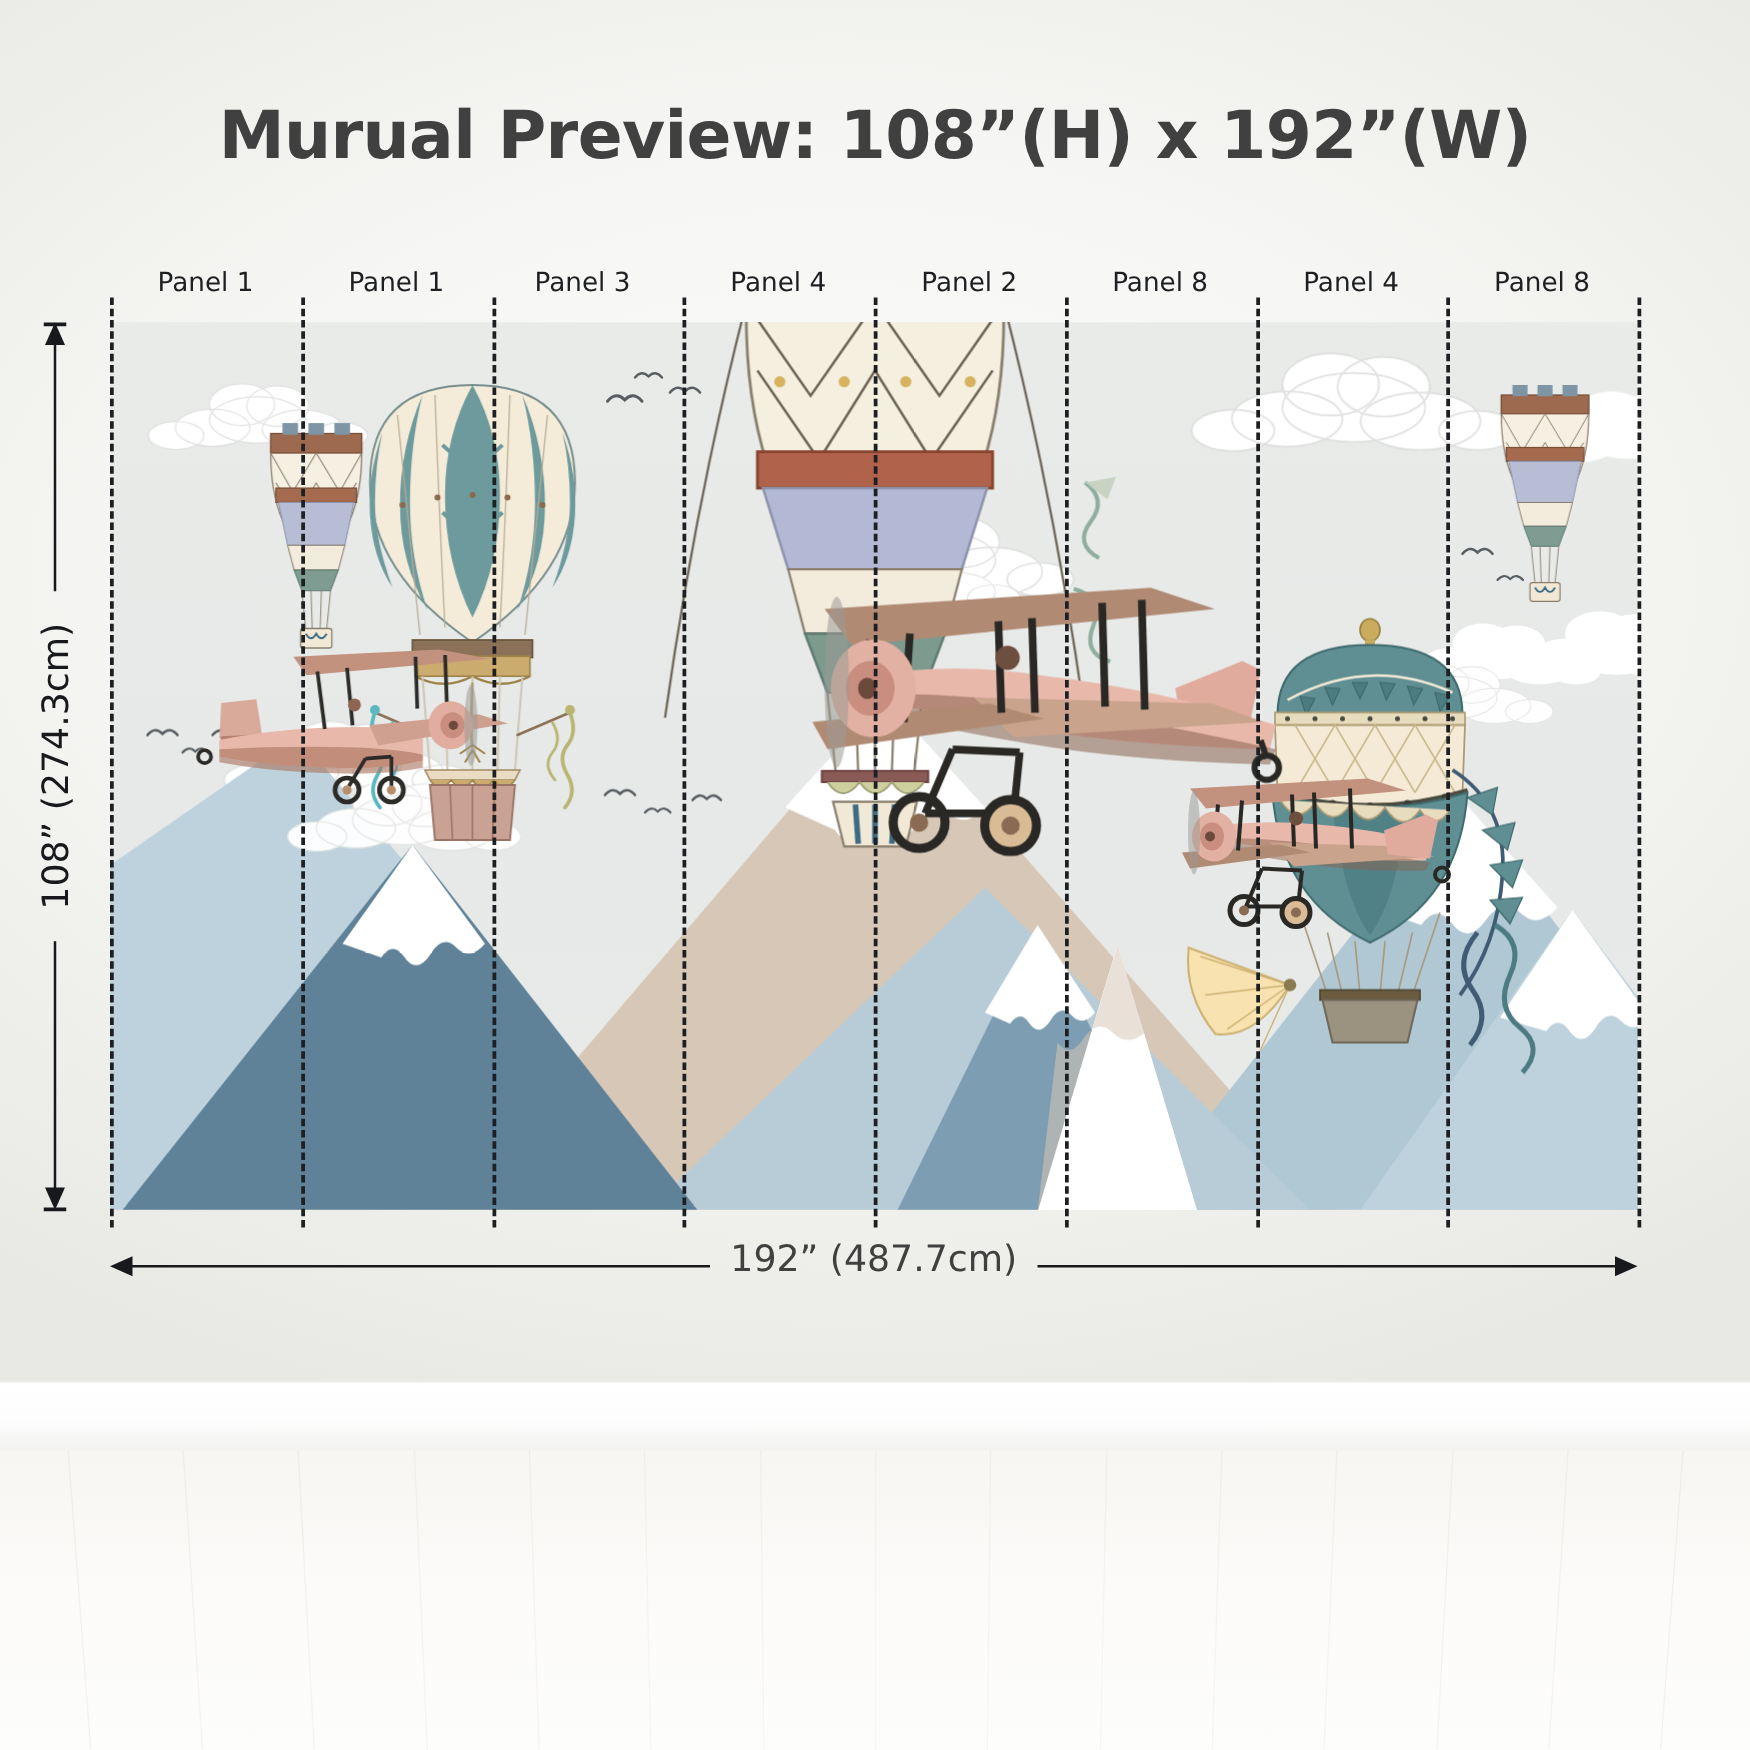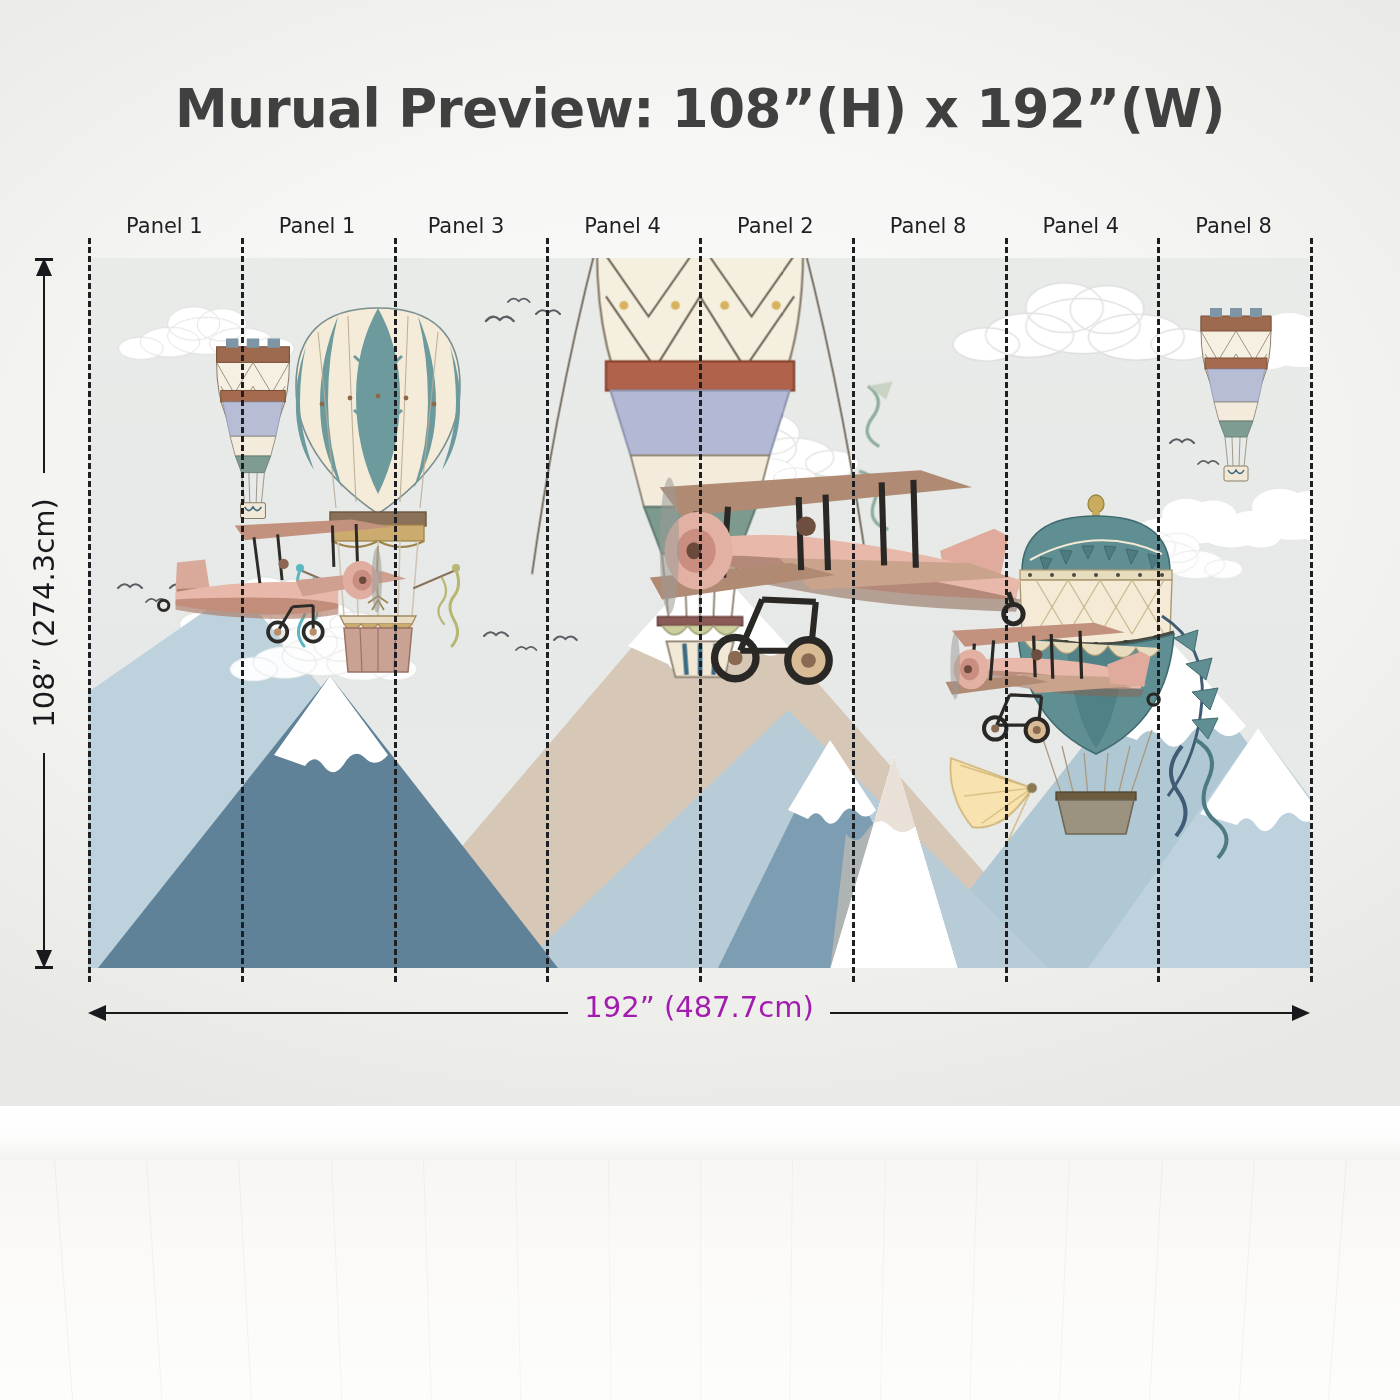--- a/index.html
+++ b/index.html
@@ -69,21 +69,21 @@
   #dim-w{position:absolute;left:88px;top:1012px;width:1222px;height:2px;}
   #dim-w .bar{position:absolute;top:0;height:2px;background:#17191c;}
   #dim-w .bar.l{left:10px;width:470px;}
   #dim-w .bar.r{right:10px;width:470px;}
   #dim-w .ah{position:absolute;top:-7px;width:0;height:0;
     border-top:8px solid transparent;border-bottom:8px solid transparent;}
   #dim-w .ah.l{left:0;border-right:18px solid #17191c;}
   #dim-w .ah.r{right:0;border-left:18px solid #17191c;}
   #dim-w .txt{
     position:absolute;left:50%;top:-22px;transform:translateX(-50%);
-    font-size:29px;font-weight:400;color:#a21caf;white-space:nowrap;
+    font-size:29px;font-weight:400;color:#404040;white-space:nowrap;
     background:transparent;padding:0 14px;
   }
 
   
   #dim-h{position:absolute;left:43px;top:258px;width:2px;height:710px;}
   #dim-h .bar{position:absolute;left:0;width:2px;background:#17191c;}
   #dim-h .bar.t{top:10px;height:205px;}
   #dim-h .bar.b{bottom:10px;height:205px;}
   #dim-h .ah{position:absolute;left:-7px;width:0;height:0;
     border-left:8px solid transparent;border-right:8px solid transparent;}

